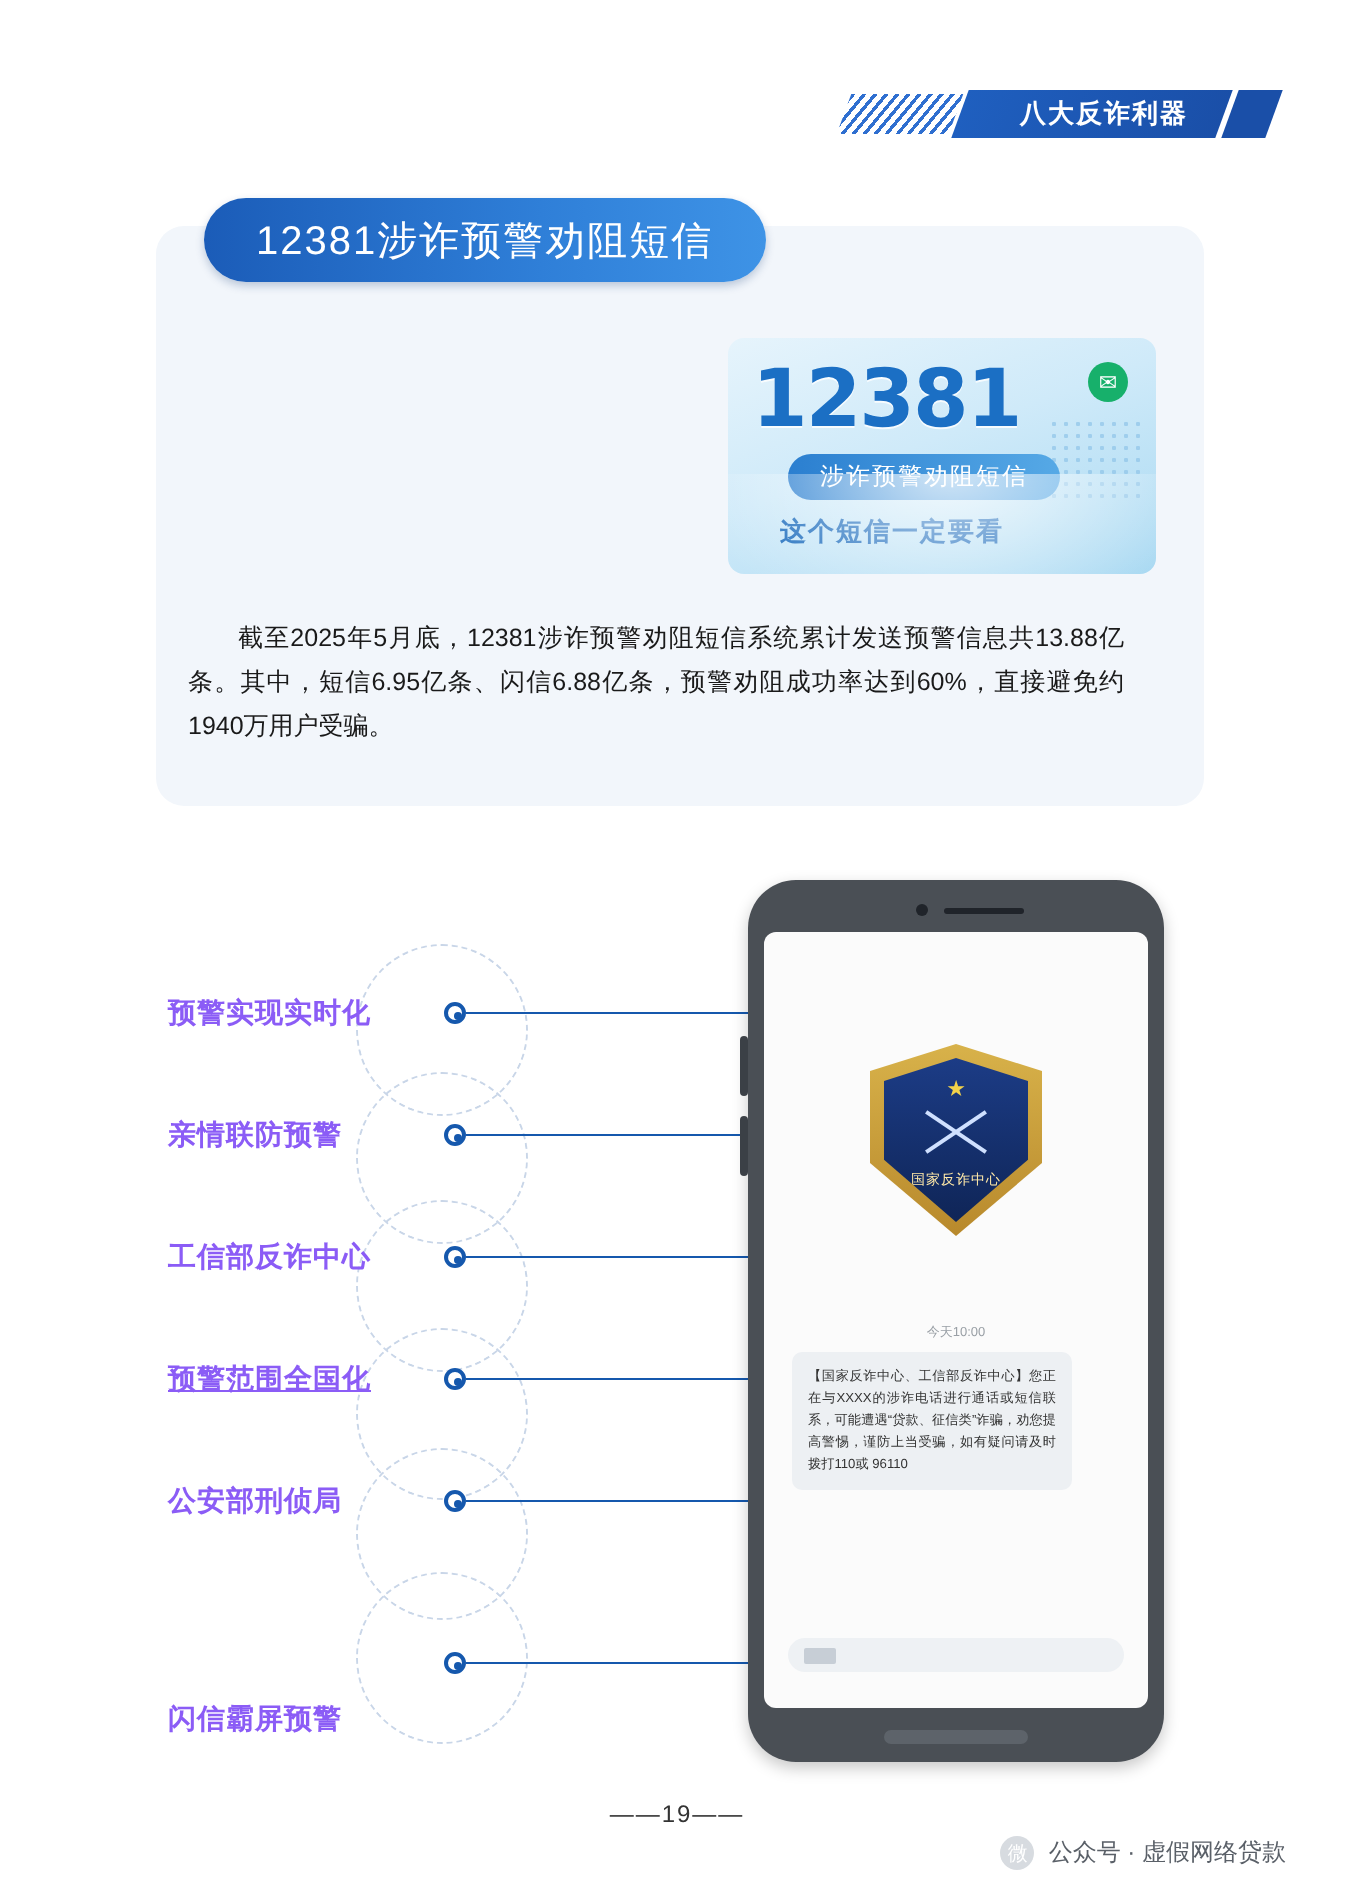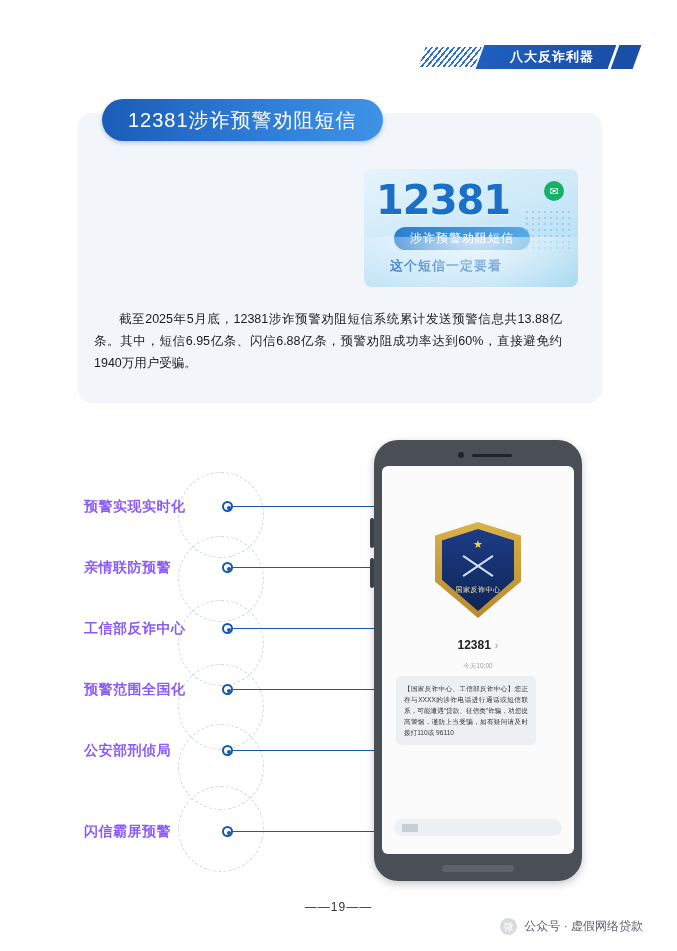--- a/index.html
+++ b/index.html
@@ -355,50 +355,47 @@
 <div class="lead-line" style="left:233px; top:506px; width:145px;"></div>
 
 <div class="feat" style="top:559px;">亲情联防预警</div>
 <div class="dot-ring" style="left:222px; top:562px;"></div>
 <div class="lead-line" style="left:233px; top:567px; width:145px;"></div>
 
 <div class="feat" style="top:620px;">工信部反诈中心</div>
 <div class="dot-ring" style="left:222px; top:623px;"></div>
 <div class="lead-line" style="left:233px; top:628px; width:145px;"></div>
 
-<div class="feat" style="top:681px;">预警范围全国化</div>
+<div class="feat" style="top:681px;text-decoration:underline;">预警范围全国化</div>
 <div class="dot-ring" style="left:222px; top:684px;"></div>
 <div class="lead-line" style="left:233px; top:689px; width:145px;"></div>
 
 <div class="feat" style="top:742px;">公安部刑侦局</div>
 <div class="dot-ring" style="left:222px; top:745px;"></div>
 <div class="lead-line" style="left:233px; top:750px; width:145px;"></div>
 
-<div class="feat" style="top:823px;">闪信霸屏预警</div>
+<div class="feat" style="top:851px;">闪信霸屏预警</div>
 <div class="dot-ring" style="left:222px; top:826px;"></div>
 <div class="lead-line" style="left:233px; top:831px; width:145px;"></div>
 
 <div class="phone">
   <div class="btn-side btn-a"></div>
   <div class="btn-side btn-b"></div>
   <div class="cam"></div>
   <div class="speaker"></div>
 
   <div class="screen">
     <div class="emblem">
       <div class="emblem-inner">
         <div class="emblem-star">★</div>
         <div class="emblem-cross"></div>
         <div class="emblem-text">国家反诈中心</div>
       </div>
     </div>
 
-    <div class="phone-num">
-      <span>12381</span><span class="chev">›</span>
-    </div>
 
     <div class="phone-time">今天10:00</div>
 
     <div class="sms-bubble">【国家反诈中心、工信部反诈中心】您正在与XXXX的涉诈电话进行通话或短信联系，可能遭遇“贷款、征信类”诈骗，劝您提高警惕，谨防上当受骗，如有疑问请及时拨打110或 96110</div>
 
     <div class="sms-input">
       <div class="blk"></div>
     </div>
   </div>
 

